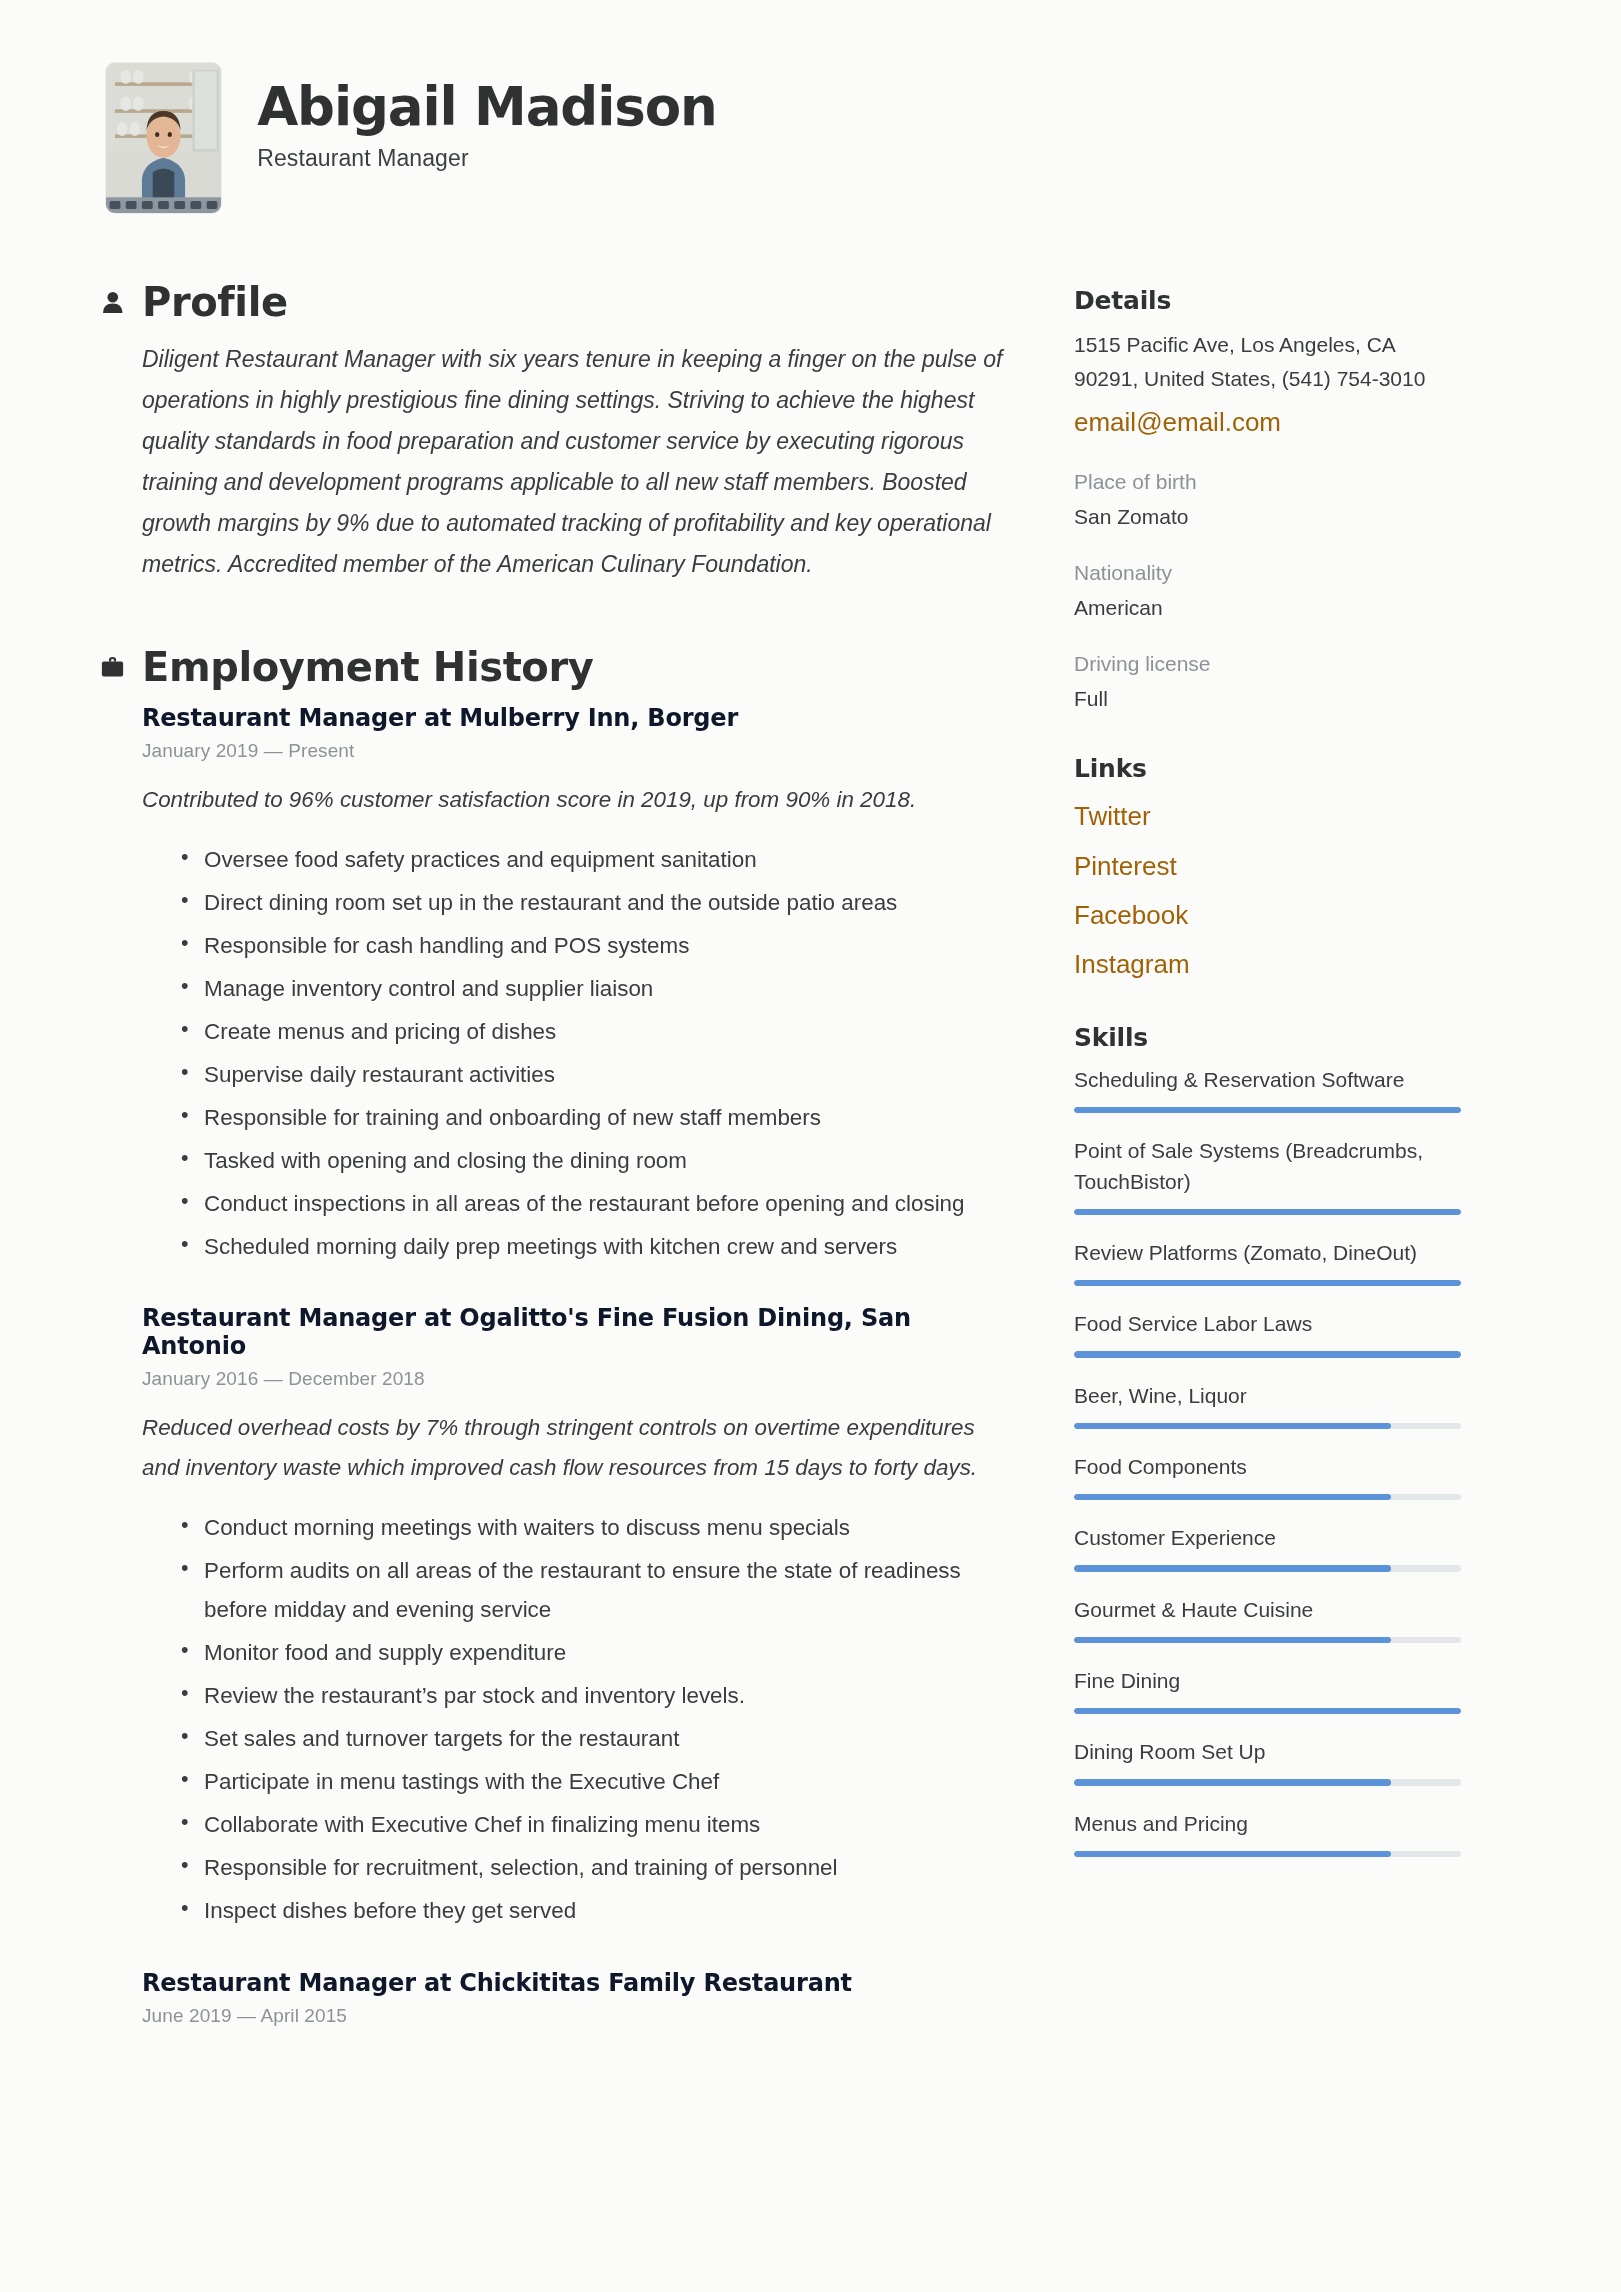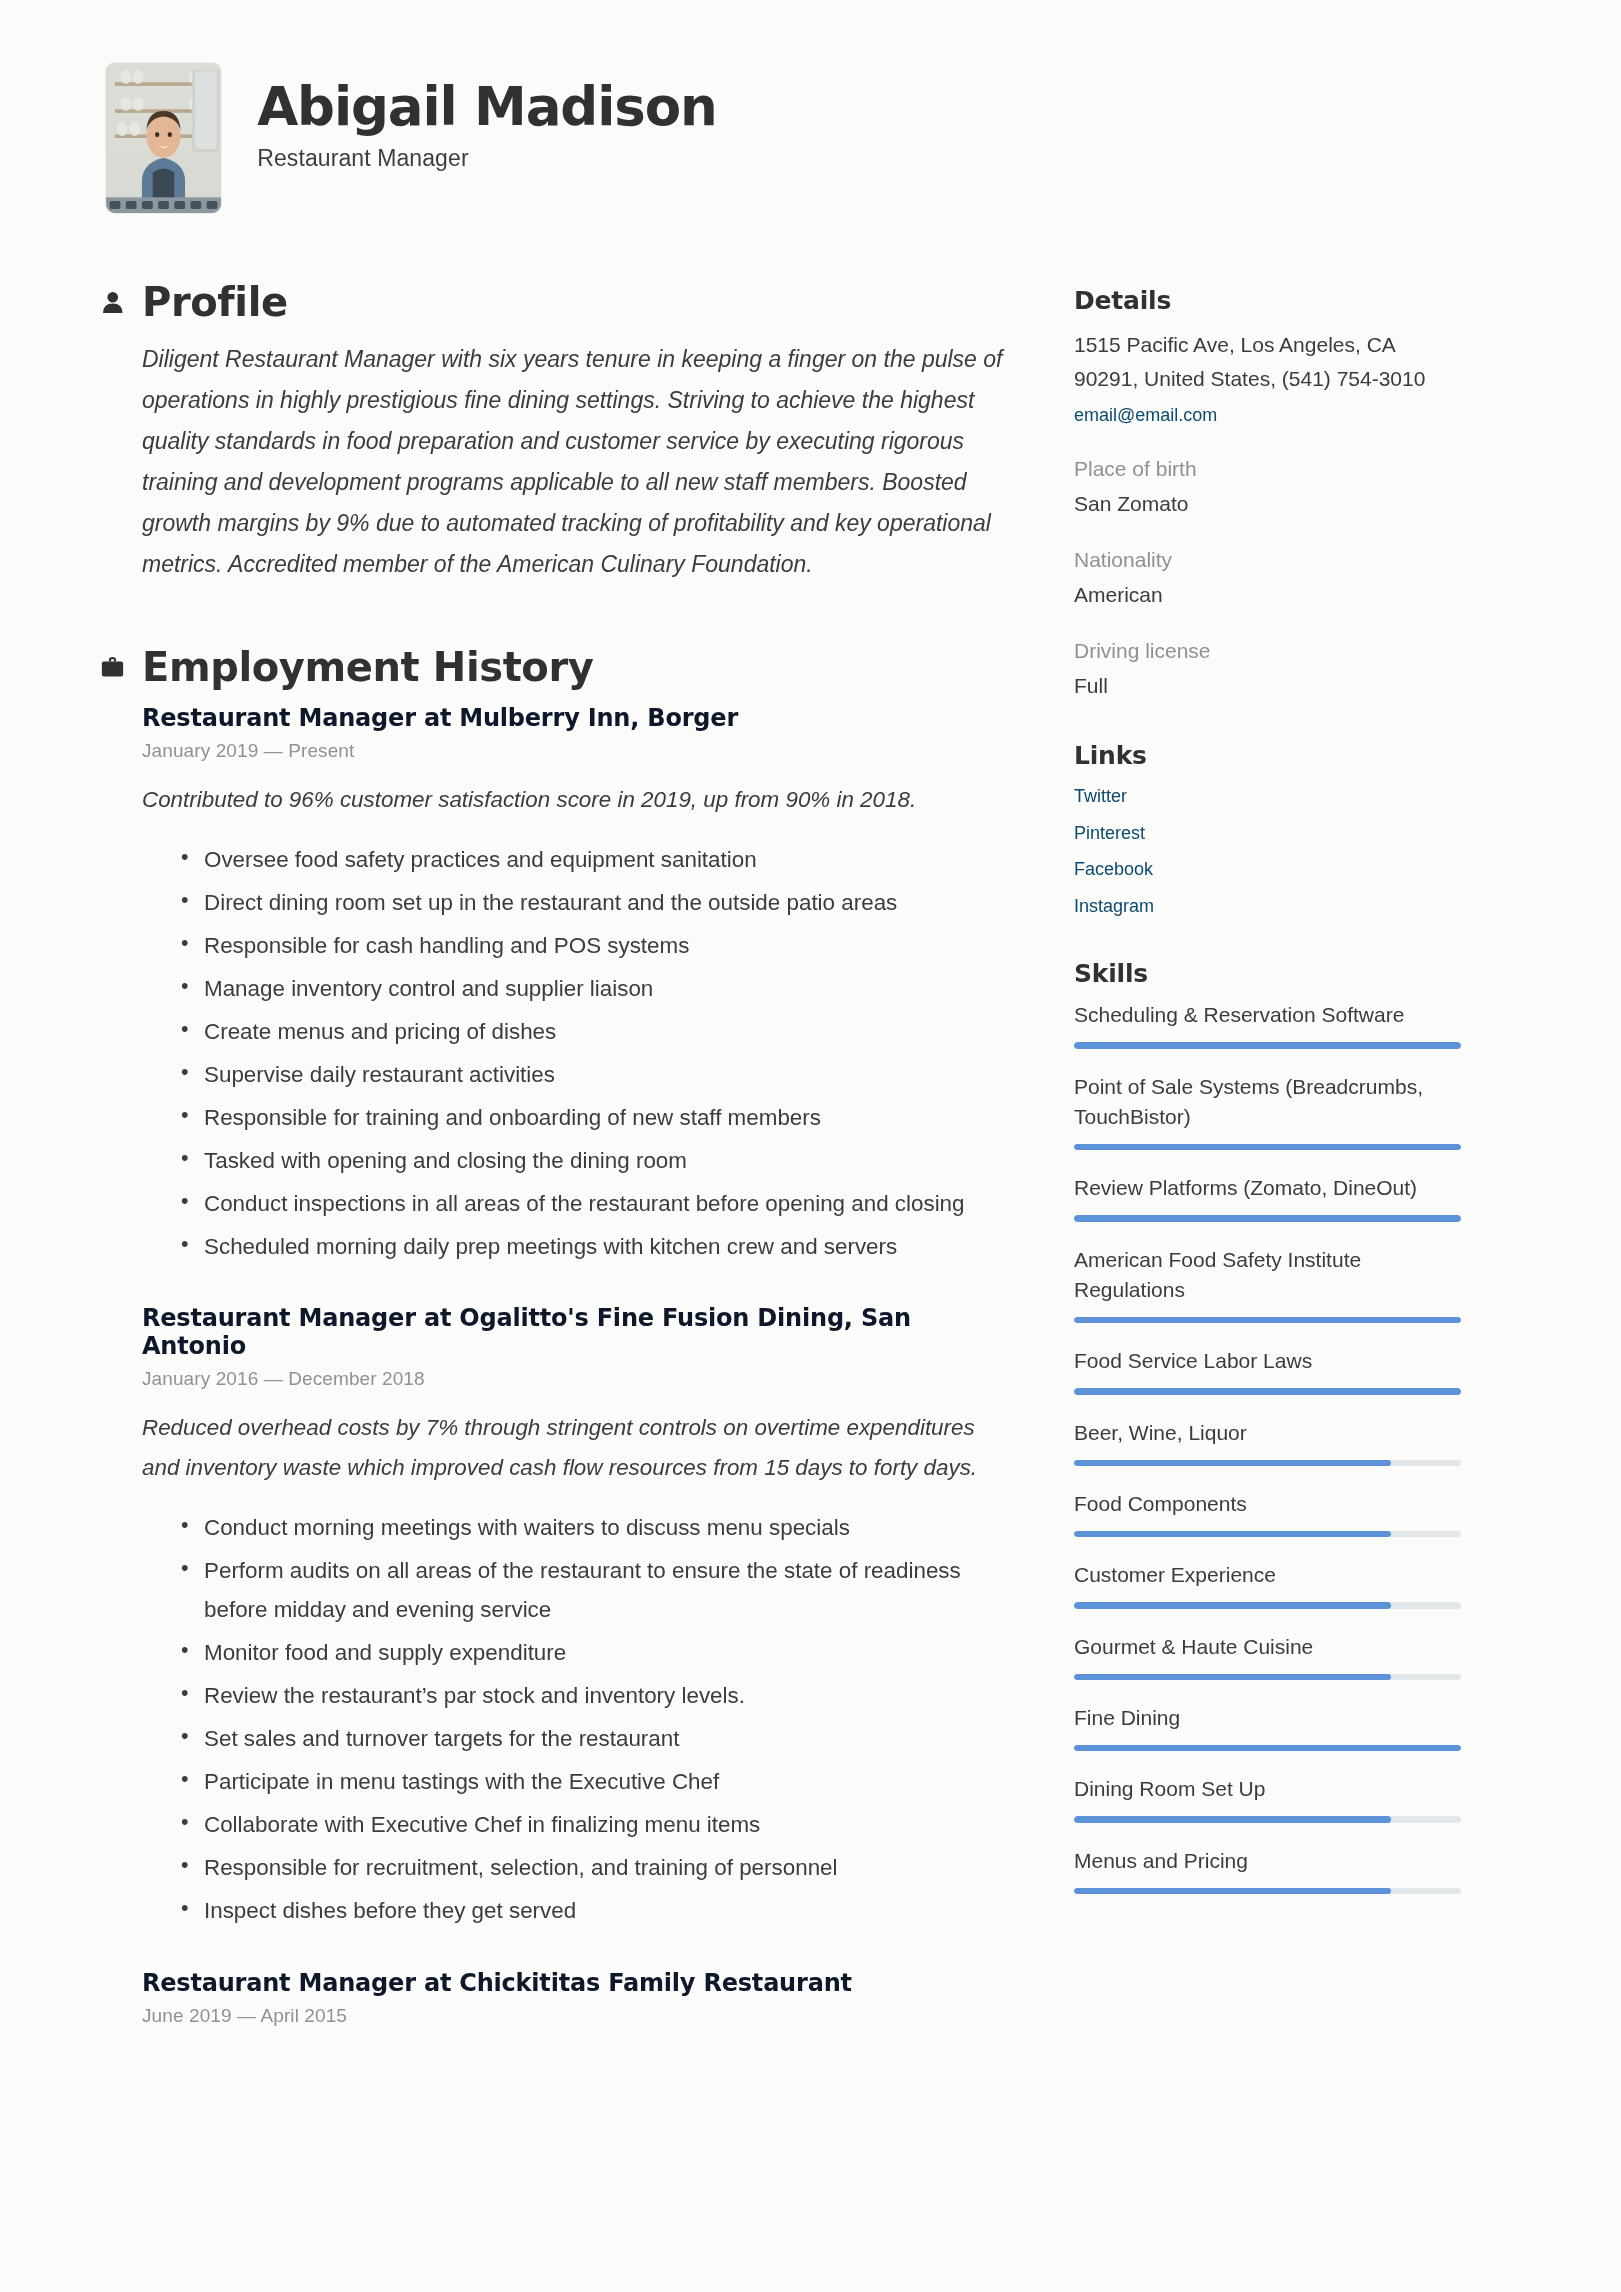--- a/index.html
+++ b/index.html
@@ -177,23 +177,23 @@
   .side-label {
     font-size: 21px;
     color: #8d9296;
     line-height: 1.6;
     margin-top: 21.5px;
   }
   .side-label + .side-value { margin-top: 1.8px; }
 
   a.side-link, .side-email {
     display: block;
-    font-size: 18px;
+    font-size: 26px;
     line-height: 1.62;
-    color: #0c4a6e;
+    color: #a16207;
     text-decoration: none;
     margin-top: 1.8px;
   }
   .side-email { margin-top: 5.4px; }
 
   .links-list a.side-link { margin-top: 7.2px; }
   .links-list a.side-link:first-child { margin-top: 0; }
 
   
   .skill { margin-bottom: 23px; }
@@ -390,26 +390,20 @@
                 <div class="skill-fill" style="width: 100%;"></div>
               </div>
             </div>
             <div class="skill">
               <div class="skill-name">Review Platforms (Zomato, DineOut)</div>
               <div class="skill-bar">
                 <div class="skill-fill" style="width: 100%;"></div>
               </div>
             </div>
             <div class="skill">
-              <div class="skill-name">American Food Safety Institute Regulations</div>
-              <div class="skill-bar">
-                <div class="skill-fill" style="width: 100%;"></div>
-              </div>
-            </div>
-            <div class="skill">
               <div class="skill-name">Food Service Labor Laws</div>
               <div class="skill-bar">
                 <div class="skill-fill" style="width: 100%;"></div>
               </div>
             </div>
             <div class="skill">
               <div class="skill-name">Beer, Wine, Liquor</div>
               <div class="skill-bar">
                 <div class="skill-fill" style="width: 82%;"></div>
               </div>

